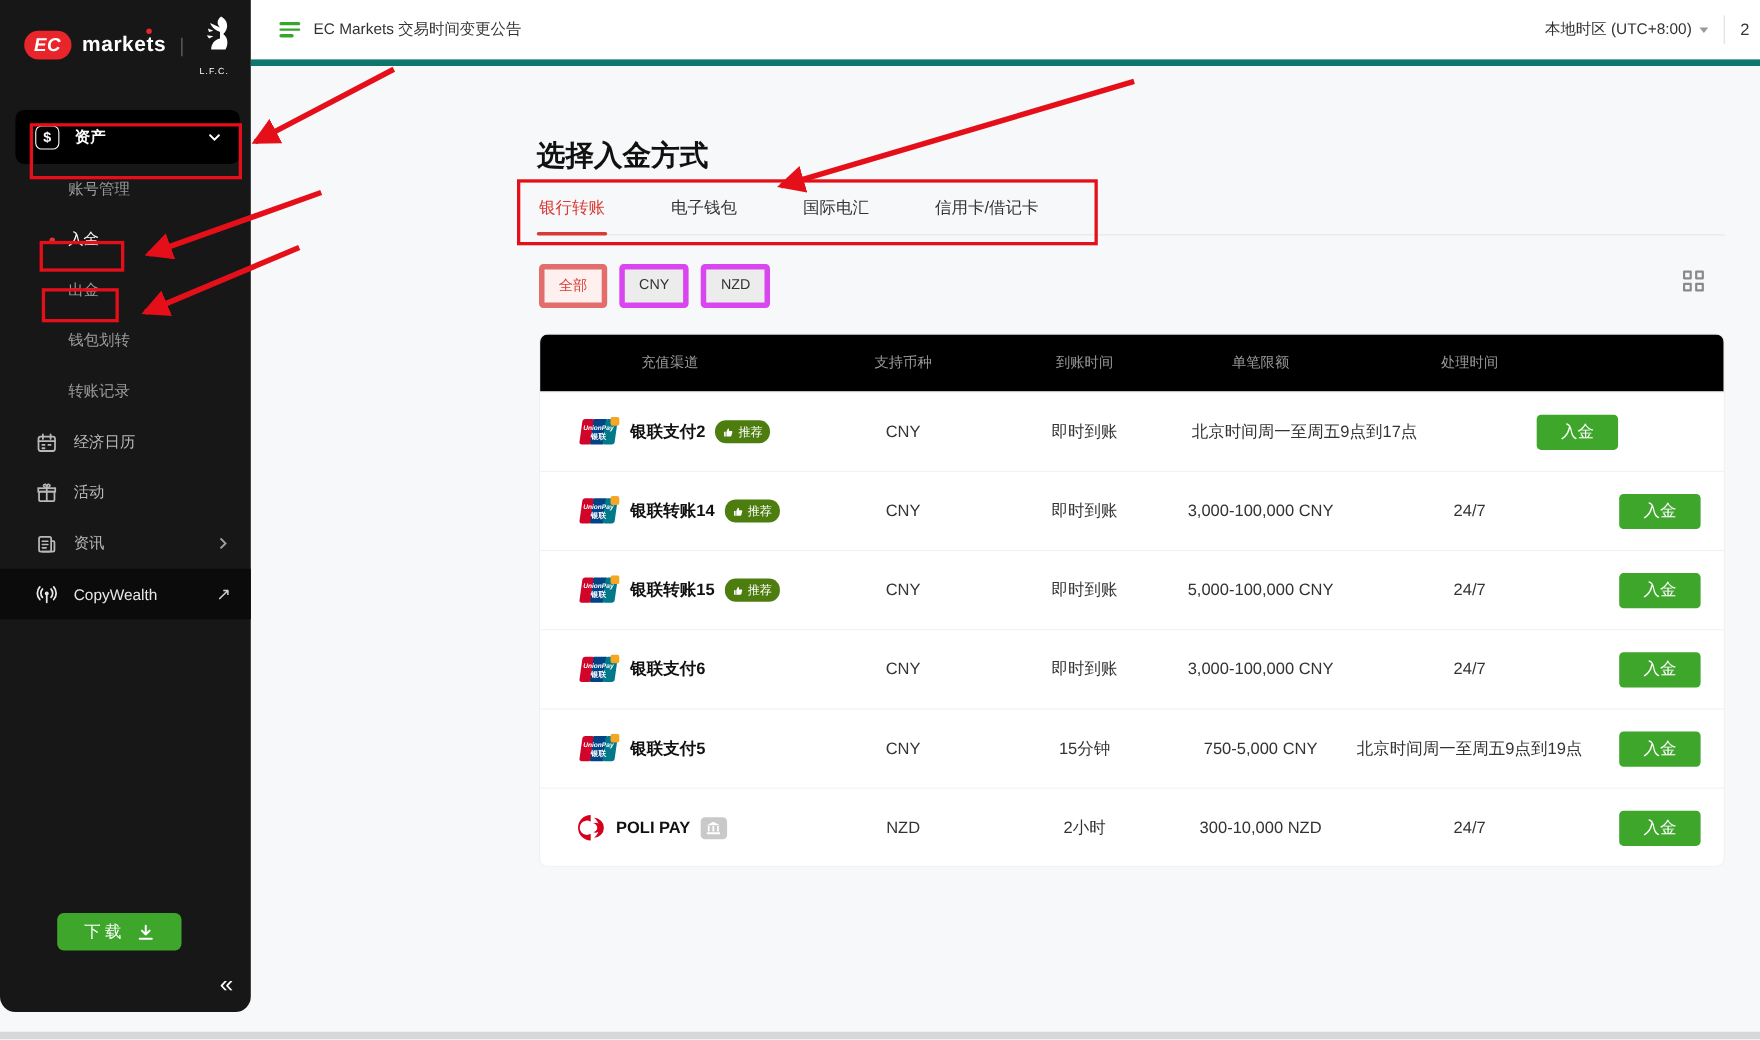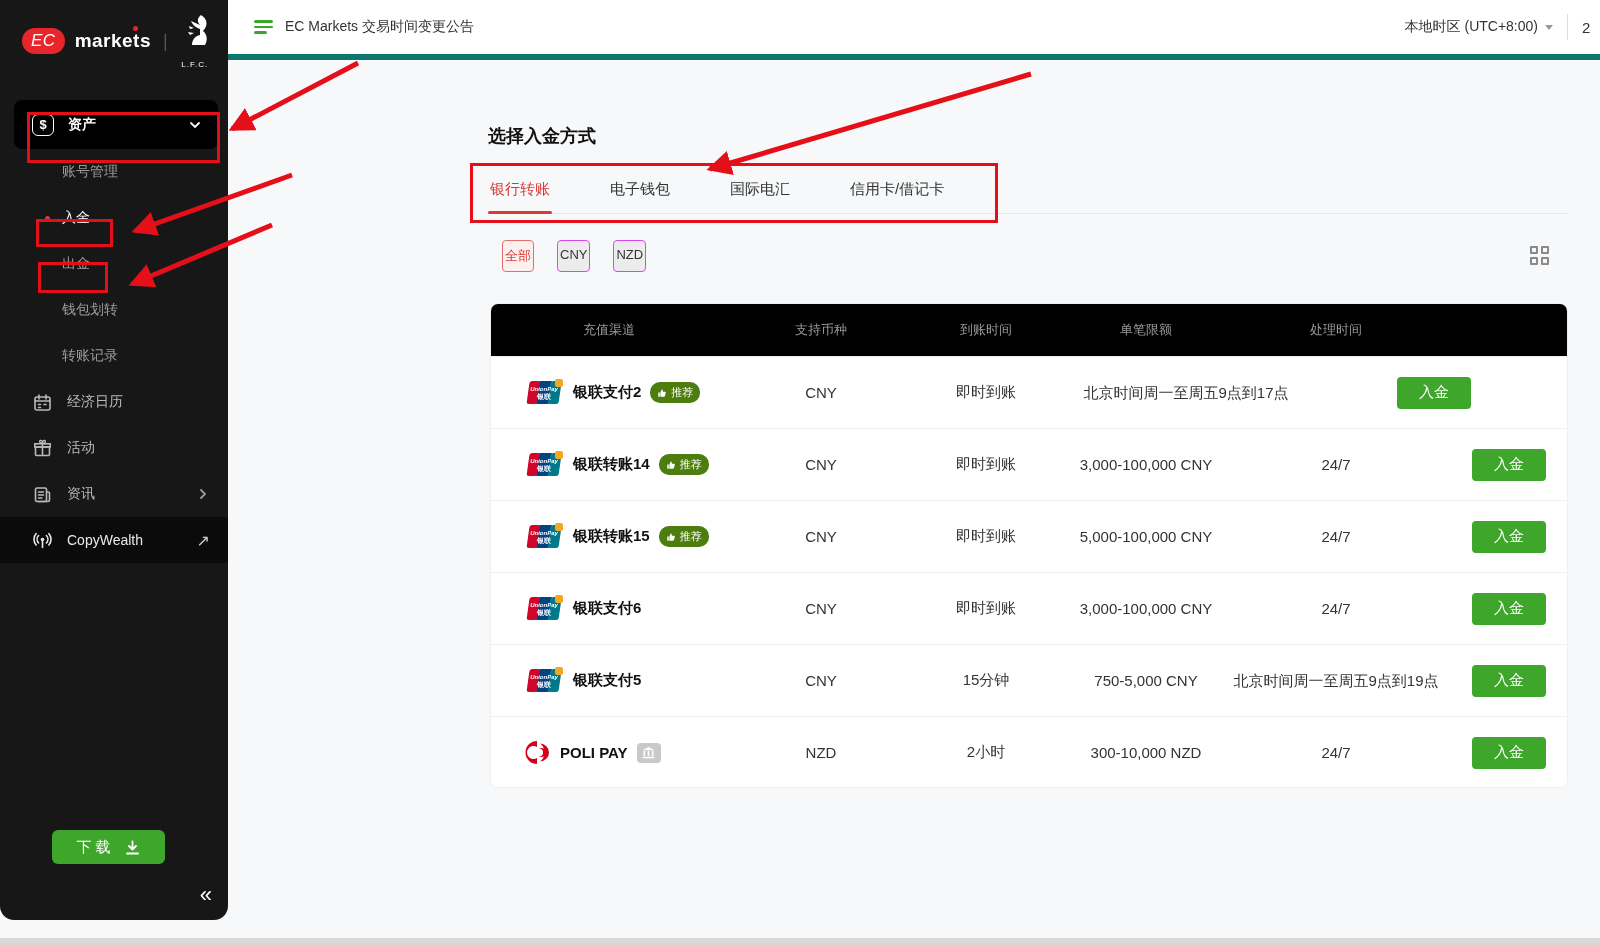--- a/index.html
+++ b/index.html
@@ -5,21 +5,21 @@
   * { margin:0; padding:0; box-sizing:border-box; }
   html,body { width:1600px; height:945px; overflow:hidden; }
   body { font-family:"Liberation Sans","DejaVu Sans",sans-serif; background:#f7f8f9; position:relative; }
 
   
   .bottom-strip { position:absolute; left:0; bottom:0; width:1600px; height:7px; background:#d8d8d8; }
 
   
   .sidebar { position:absolute; left:0; top:0; width:228px; height:920px; background:#171717; border-radius:0 0 14px 14px; z-index:2; }
   .logo-row { display:flex; align-items:center; gap:10px; padding:16px 0 0 22px; height:66px; }
-  .ec-badge { background:#e8252b; color:#fff; font-weight:normal; font-style:italic; font-size:17px; padding:3px 9px; border-radius:14px; letter-spacing:0.5px; }
+  .ec-badge { background:#e8252b; color:#fff; font-weight:bold; font-style:italic; font-size:17px; padding:3px 9px; border-radius:14px; letter-spacing:0.5px; }
   .ec-markets { color:#fff; font-size:19px; font-weight:bold; letter-spacing:0.5px; position:relative; }
   .ec-markets i { position:absolute; right:13px; top:-4px; width:5px; height:5px; background:#e8252b; border-radius:50%; }
   .logo-divider { color:#555; font-size:18px; margin:0 2px; }
   .lfc { display:flex; flex-direction:column; align-items:center; color:#fff; }
   .lfc .lfc-label { font-size:8px; letter-spacing:1px; margin-top:12px; color:#fff; }
 
   .nav { margin-top:34px; }
   .nav-item { display:flex; align-items:center; height:46px; padding:0 18px 0 32px; color:#b9b9b9; font-size:14px; cursor:pointer; position:relative; }
   .nav-item .label { margin-left:14px; flex:1; }
   .nav-item.active-pill { background:#000; border-radius:8px; margin:0 10px 0 14px; padding:0 16px 0 18px; height:49px; color:#fff; font-weight:bold; }
@@ -44,28 +44,28 @@
   .announce-icon span:nth-child(2){ width:19px; }
   .announce-icon span:nth-child(3){ width:13px; }
   .announce-text { font-size:14px; color:#333; }
   .topbar-right { margin-left:auto; display:flex; align-items:center; gap:14px; padding-right:0; }
   .tz { font-size:14px; color:#333; display:flex; align-items:center; gap:7px; cursor:pointer; }
   .caret-down { width:0; height:0; border-left:4px solid transparent; border-right:4px solid transparent; border-top:5px solid #999; }
   .tb-divider { width:1px; height:26px; background:#ddd; }
   .clock-partial { font-size:15px; color:#333; width:18px; }
 
   
-  .page-title { position:absolute; left:488px; top:124px; font-size:18px; font-weight:bold; color:#111; }
+  .page-title { position:absolute; left:488px; top:124px; font-size:26px; font-weight:bold; color:#111; }
   .tabstrip { position:absolute; left:488px; top:170px; width:1080px; border-bottom:1px solid #e7e7e7; display:flex; gap:56px; }
   .tab { font-size:15px; color:#333; padding:10px 2px 14px; cursor:pointer; position:relative; }
   .tab.active { color:#d93a35; }
   .tab.active::after { content:""; position:absolute; left:0; right:0; bottom:-1px; height:3px; background:#d93a35; border-radius:2px; }
 
   .chips { position:absolute; left:490px; top:240px; display:flex; gap:11px; }
-  .chip { font-size:13px; padding:6px 2px; border-radius:4px; background:#ececec; color:#333; border:1px solid #d946ef; cursor:pointer;margin-left:12px; }
+  .chip { font-size:13px; padding:6px 13px; border-radius:4px; background:#ececec; color:#333; border:5px solid #d946ef; cursor:pointer; }
   .chip.active { background:#fdf0ef; border-color:#e26d6d; color:#d93a35; }
   .grid-icon { position:absolute; left:1530px; top:246px; width:22px; height:22px; display:grid; grid-template-columns:8px 8px; grid-template-rows:8px 8px; gap:3px; cursor:pointer; }
   .grid-icon span { border:2px solid #8a8a8a; border-radius:1px; }
 
   
   .card { position:absolute; left:490px; top:303px; width:1078px; height:485px; background:#fff; border:1px solid #efefef; border-radius:8px; overflow:hidden; }
   .thead { display:flex; align-items:center; height:52px; background:#000000; font-size:13px; color:#98999c; }
   .trow { display:flex; align-items:center; height:72px; border-top:1px solid #f1f1f1; font-size:15px; color:#333; background:#fff; }
   .c1 { width:250px; padding-left:33px; display:flex; align-items:center; gap:9px; }
   .thead .c1 { justify-content:flex-start; padding-left:92px; }

